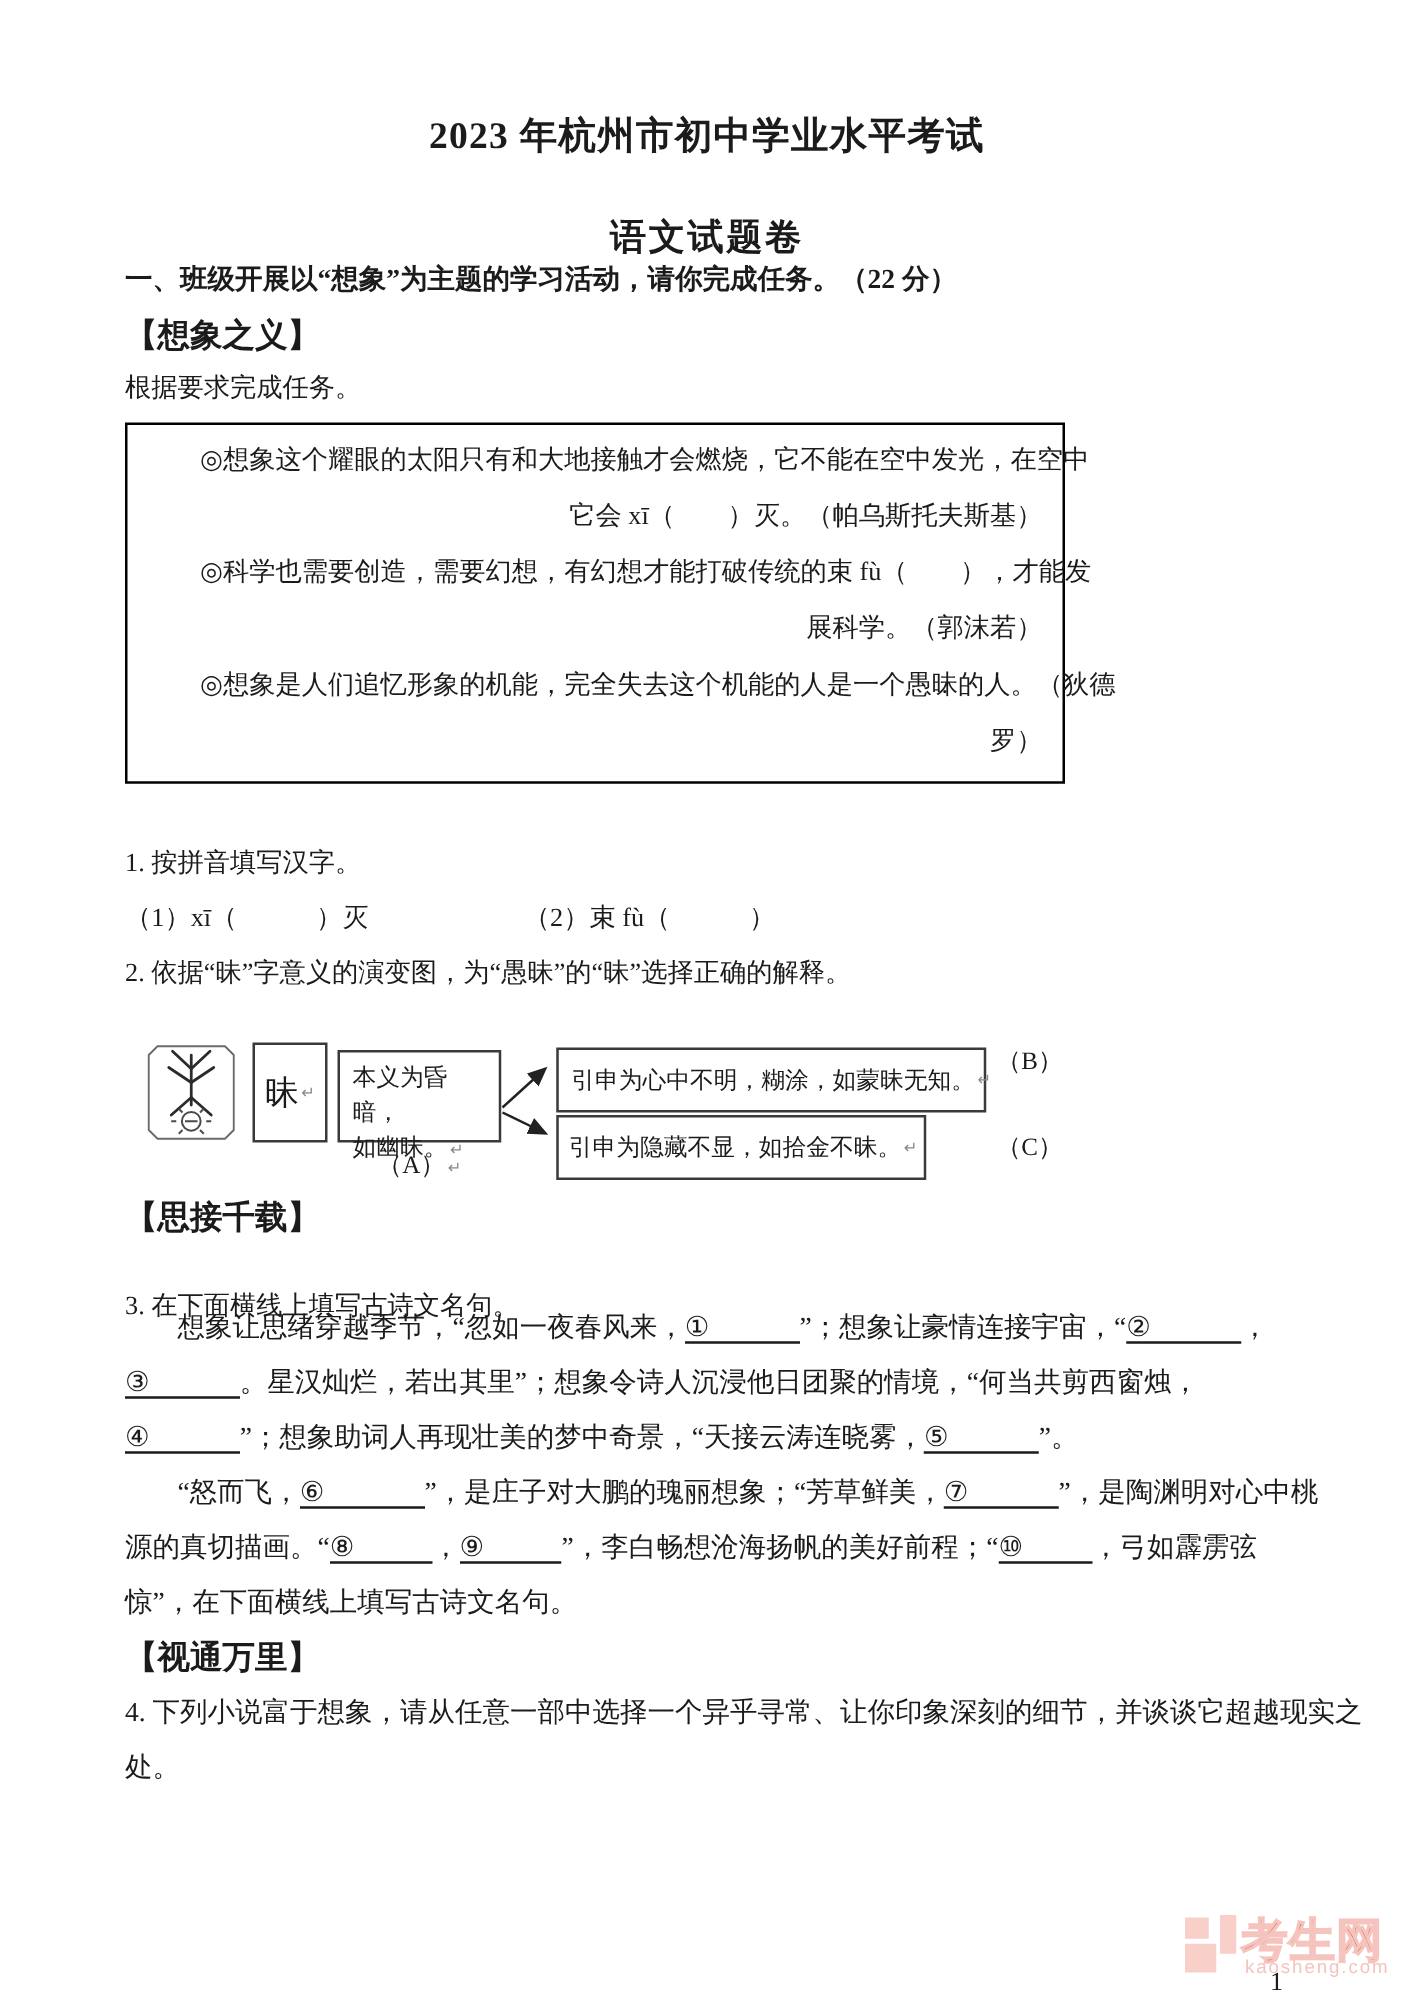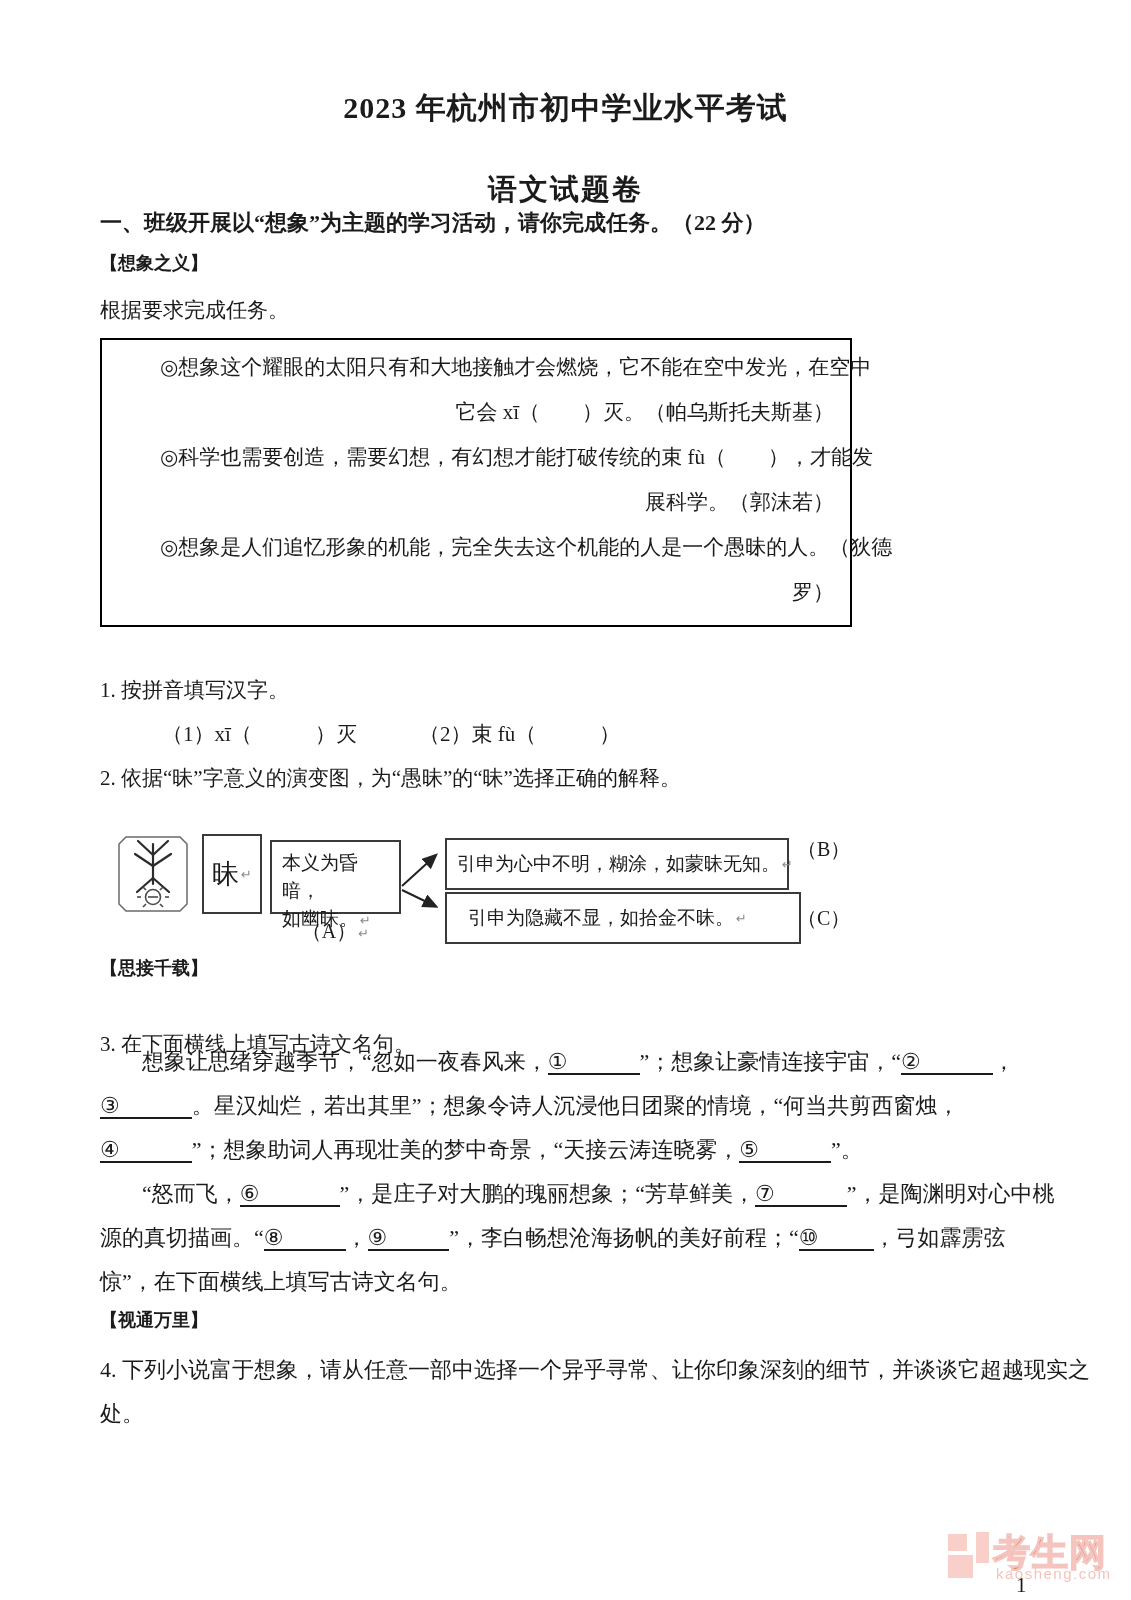--- a/index.html
+++ b/index.html
@@ -4,42 +4,42 @@
 <style>
   html,body{margin:0;padding:0;background:#ffffff;}
   .page{
     position:relative;width:1131px;height:1600px;background:#fff;overflow:hidden;
     font-family:"Liberation Serif","DejaVu Serif",serif;color:#1b1b1b;
   }
   .abs{position:absolute;}
   .exam-title{top:88px;left:0;width:1131px;text-align:center;font-size:30px;font-weight:700;letter-spacing:1px;}
   .exam-subtitle{top:150px;left:0;width:1131px;text-align:center;font-size:29px;font-weight:700;letter-spacing:2px;margin-top:20px;}
   .sec-heading{top:208px;left:100px;width:960px;font-size:22px;font-weight:700;}
-  .part-label{left:100px;font-size:18px;font-weight:700;}
+  .part-label{left:100px;font-size:26px;font-weight:700;}
   .pl-1{top:251px;}
   .pl-2{top:956px;}
   .pl-3{top:1308px;}
   .intro{top:296px;left:100px;font-size:21px;}
   .quote-box{top:338px;left:100px;width:752px;box-sizing:border-box;border:2px solid #000;padding:5px 16px 10px;font-size:21px;}
   .quote-box .rl{line-height:45px;white-space:nowrap;text-align:right;}
   .q-title{left:100px;font-size:21px;}
   .q1-title{top:676px;}
-  .q1-subs{top:720px;left:100px;font-size:21px;white-space:nowrap;text-align:center;}
+  .q1-subs{top:720px;left:100px;font-size:21px;white-space:nowrap;}
   .q1-subs .sub1{display:inline-block;width:319px;}
   .q2-title{top:764px;}
   .q3-title{top:1030px;text-align:right;}
   
   .diagram{top:806px;left:100px;width:931px;height:150px;}
   .diagram .box{position:absolute;box-sizing:border-box;border:2px solid #3a3a3a;background:#fff;}
   .glyph-frame{left:16px;top:28px;width:74px;height:80px;}
   .mei-box{left:102px;top:28px;width:60px;height:80px;display:flex;align-items:center;justify-content:center;font-size:27px;}
   .origin-box{left:170px;top:34px;width:131px;height:74px;padding:7px 10px;font-size:19px;line-height:28px;}
   .arrows{left:299px;top:36px;}
   .b-box{left:345px;top:32px;width:344px;height:52px;display:flex;align-items:center;padding:0 10px;font-size:19px;white-space:nowrap;}
-  .c-box{left:345px;top:86px;width:356px;height:52px;display:flex;align-items:center;padding:0 21px;font-size:19px;white-space:nowrap;}
+  .c-box{left:345px;top:86px;width:296px;height:52px;display:flex;align-items:center;padding:0 8px;font-size:19px;white-space:nowrap;}
   .lab{position:absolute;font-size:20px;}
   .lab-a{left:170px;top:112px;width:131px;text-align:center;}
   .lab-b{left:697px;top:17px;height:52px;line-height:52px;}
   .lab-c{left:697px;top:86px;height:52px;line-height:52px;}
   .rm{font-size:13px;color:#8a8a8a;margin-left:2px;font-family:"DejaVu Sans",sans-serif;}
   
   .para{left:100px;width:960px;font-size:22px;}
   .q3-para{top:1040px;}
   .q4-para{top:1348px;}
   .para .rl{line-height:44px;white-space:nowrap;}

